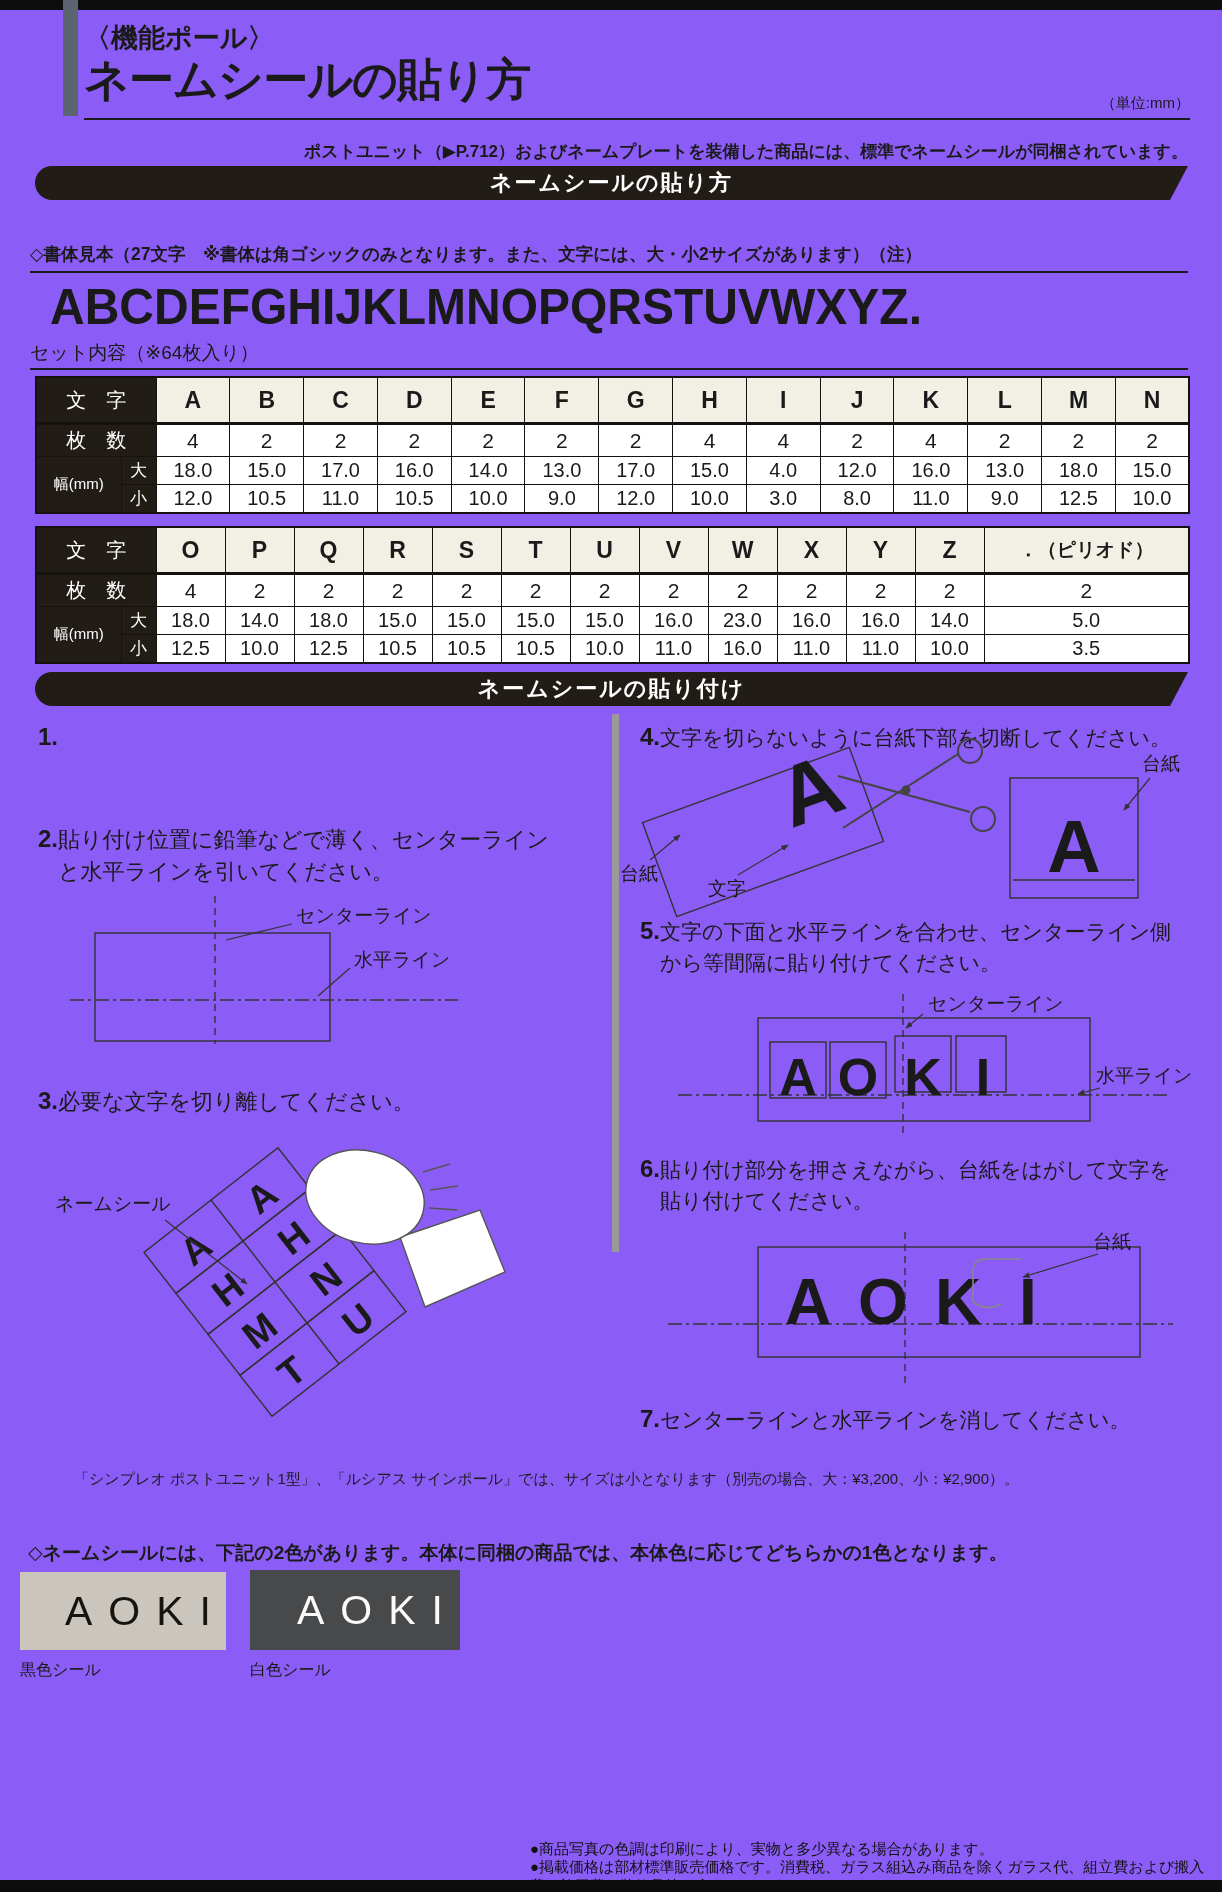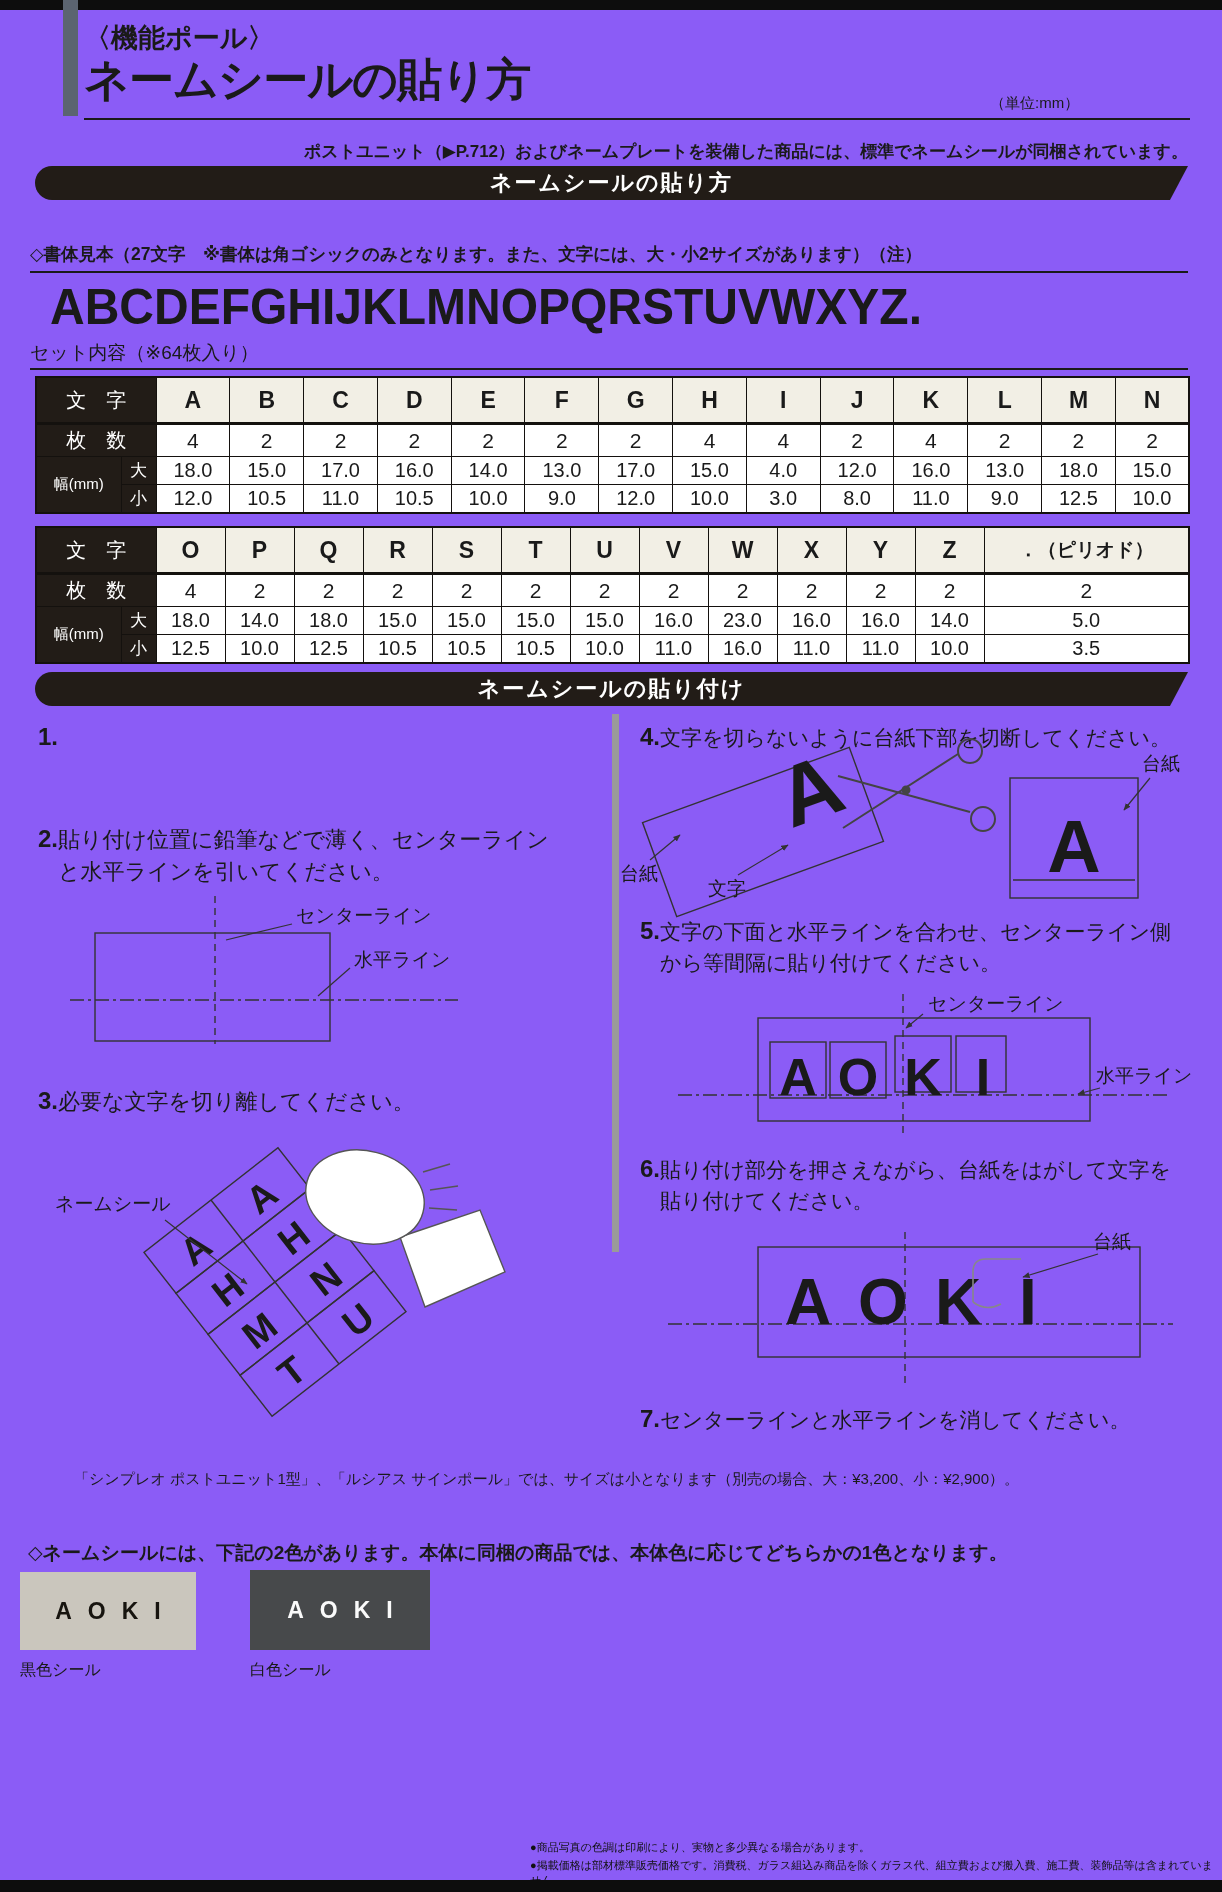--- a/index.html
+++ b/index.html
@@ -31,44 +31,44 @@
   .lcol .step-text{font-size:22px;line-height:32px;}
   
   svg{position:absolute;overflow:visible;}
   svg text{font-family:"Liberation Sans","DejaVu Sans",sans-serif;fill:#1a1a1a;}
   .dlabel{font-size:19px;}
   .stroke{stroke:#333;fill:none;stroke-width:1.4;}
   .ptr{stroke:#333;stroke-width:1.2;fill:none;}
   .bigA{font-weight:700;}
   
   .swatch{position:absolute;display:flex;align-items:center;justify-content:center;
-          font-weight:700;letter-spacing:16px;text-indent:16px;font-size:23px;}
+          font-weight:400;letter-spacing:16px;text-indent:16px;font-size:41px;padding-left:30px;}
   .sw-label{position:absolute;font-size:16px;}
-  .foot{position:absolute;left:530px;font-size:11px;color:#111;}
+  .foot{position:absolute;left:530px;font-size:15px;color:#111;}
 </style>
 </head>
 <body>
 
 <div id="page">
 
   <svg width="0" height="0">
     <defs>
       <marker id="arw" markerWidth="8" markerHeight="8" refX="5.5" refY="2.5" orient="auto">
         <path d="M0,0 L6,2.5 L0,5 Z" fill="#333"></path>
       </marker>
     </defs>
   </svg>
 
   <div class="abs" style="left:0;top:0;width:1222px;height:10px;background:#0d0d0d;"></div>
   <div class="abs" style="left:63px;top:0;width:15px;height:116px;background:#5b6470;"></div>
 
   <div class="abs" style="left:84px;top:20px;font-size:27px;font-weight:700;">〈機能ポール〉</div>
   <div class="abs" style="left:84px;top:50px;font-size:45px;font-weight:700;letter-spacing:-1px;">ネームシールの貼り方</div>
   <div class="rule" style="left:84px;top:118px;width:1106px;"></div>
-  <div class="abs" style="left:990px;top:94px;width:200px;font-size:15px;">（単位:mm）</div>
+  <div class="abs" style="left:990px;top:94px;width:200px;text-align:right;font-size:15px;">（単位:mm）</div>
 
   <div class="abs" style="left:0;top:140px;width:1188px;text-align:right;font-size:17px;font-weight:700;">ポストユニット（▶P.712）およびネームプレートを装備した商品には、標準でネームシールが同梱されています。</div>
 
   <div class="bar" style="top:166px;">ネームシールの貼り方</div>
 
   <div class="abs" style="left:30px;top:242px;font-size:17.5px;font-weight:700;">◇書体見本（27文字　※書体は角ゴシックのみとなります。また、文字には、大・小2サイズがあります）（注）</div>
   <div class="rule thin" style="left:30px;top:271px;width:1158px;"></div>
 
   <div class="abs" style="left:50px;top:278px;font-size:50px;font-weight:700;white-space:nowrap;transform:scaleX(.96);transform-origin:left top;">ABCDEFGHIJKLMNOPQRSTUVWXYZ.</div>
 

